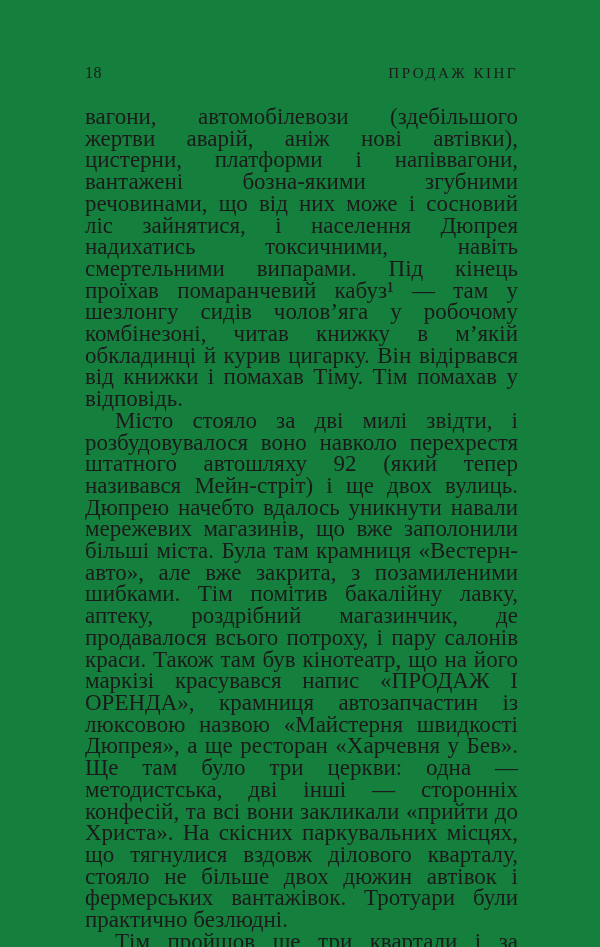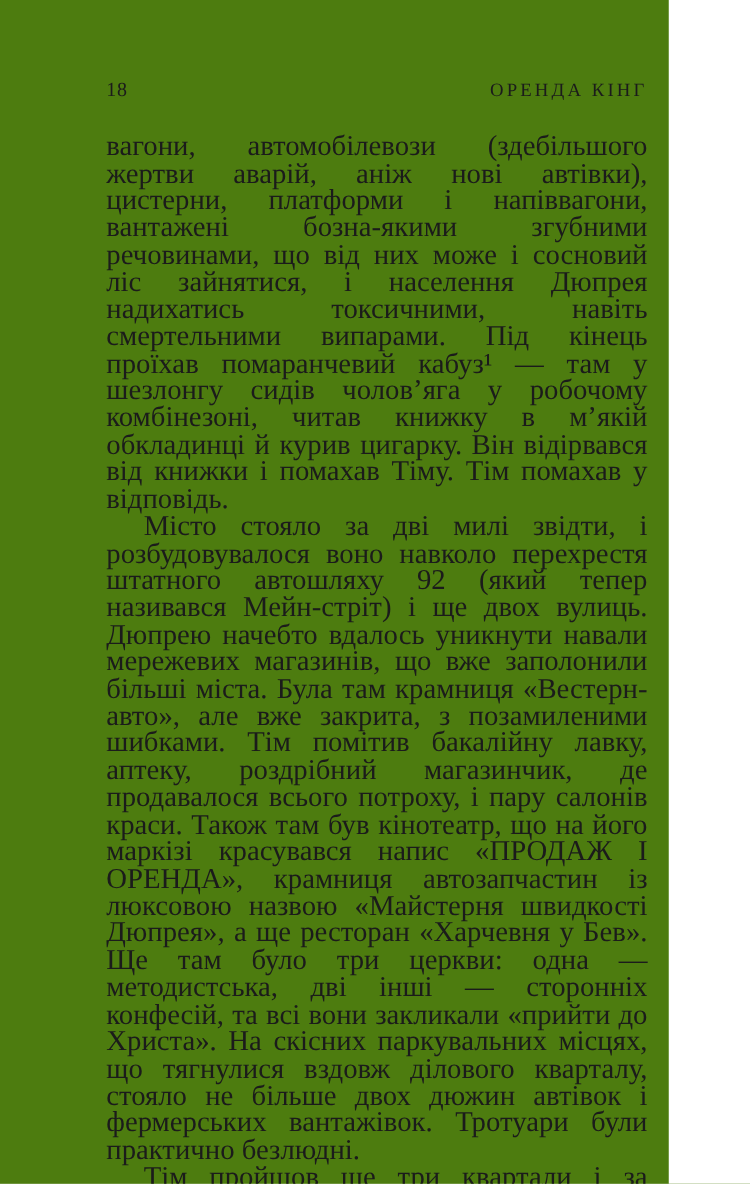--- a/index.html
+++ b/index.html
@@ -6,23 +6,23 @@
   html, body { margin: 0; padding: 0; }
   body {
     width: 600px;
     height: 947px;
     background: #ffffff;
     font-family: "Liberation Serif", "DejaVu Serif", serif;
     color: #1b1b1b;
   }
   .page {
     position: relative;
-    width: 535px;
+    width: 600px;
     height: 947px;
-    background: #4d7c0f;
+    background: #15803d;
     overflow: hidden;
     padding-left: 17px;
   }
   .header {
     position: absolute;
     top: 64px;
     left: 85px;
     width: 433px;
     display: flex;
     justify-content: space-between;
@@ -78,21 +78,21 @@
     margin-right: 5px;
   }
 </style>
 </head>
 <body>
 
 <div class="page">
 
   <div class="header">
     <span class="page-number">18</span>
-    <span class="running-title">ОРЕНДА КІНГ</span>
+    <span class="running-title">ПРОДАЖ КІНГ</span>
   </div>
 
   <div class="content">
     <p class="para no-indent">вагони, автомобілевози (здебільшого жертви аварій, аніж нові автівки), цистерни, платформи і напіввагони, вантажені бозна-якими згубними речовинами, що від них може і сосновий ліс зайнятися, і населення Дюпрея надихатись токсичними, навіть смертельними випарами. Під кінець проїхав помаранчевий кабуз¹ — там у шезлонгу сидів чолов’яга у робочому комбінезоні, читав книжку в м’якій обкладинці й курив цигарку. Він відірвався від книжки і помахав Тіму. Тім помахав у відповідь.</p>
     <p class="para">Місто стояло за дві милі звідти, і розбудовувалося воно навколо перехрестя штатного автошляху 92 (який тепер називався Мейн-стріт) і ще двох вулиць. Дюпрею начебто вдалось уникнути навали мережевих магазинів, що вже заполонили більші міста. Була там крамниця «Вестерн-авто», але вже закрита, з позамиленими шибками. Тім помітив бакалійну лавку, аптеку, роздрібний магазинчик, де продавалося всього потроху, і пару салонів краси. Також там був кінотеатр, що на його маркізі красувався напис «ПРОДАЖ І ОРЕНДА», крамниця автозапчастин із люксовою назвою «Майстерня швидкості Дюпрея», а ще ресторан «Харчевня у Бев». Ще там було три церкви: одна — методистська, дві інші — сторонніх конфесій, та всі вони закликали «прийти до Христа». На скісних паркувальних місцях, що тягнулися вздовж ділового кварталу, стояло не більше двох дюжин автівок і фермерських вантажівок. Тротуари були практично безлюдні.</p>
     <p class="para">Тім пройшов ще три квартали і за черговою церквою помітив мотель «Дюпрей». За ним, там, де Мейн-стріт знову перетворювалася на штатний автошлях 92, розташувалися ще один залізничний переїзд, депо і низка металевих дахів, що зблискували на сонці. За цими будівлями знову підступала стіна соснового лісу. Загалом Тім постановив, що Дюпрей дуже схожий на місто з балад у стилі кантрі, тих ностальгійних мелодій, що їх наспівують Алан Джек-</p>
   </div>
 
 
 </div>

